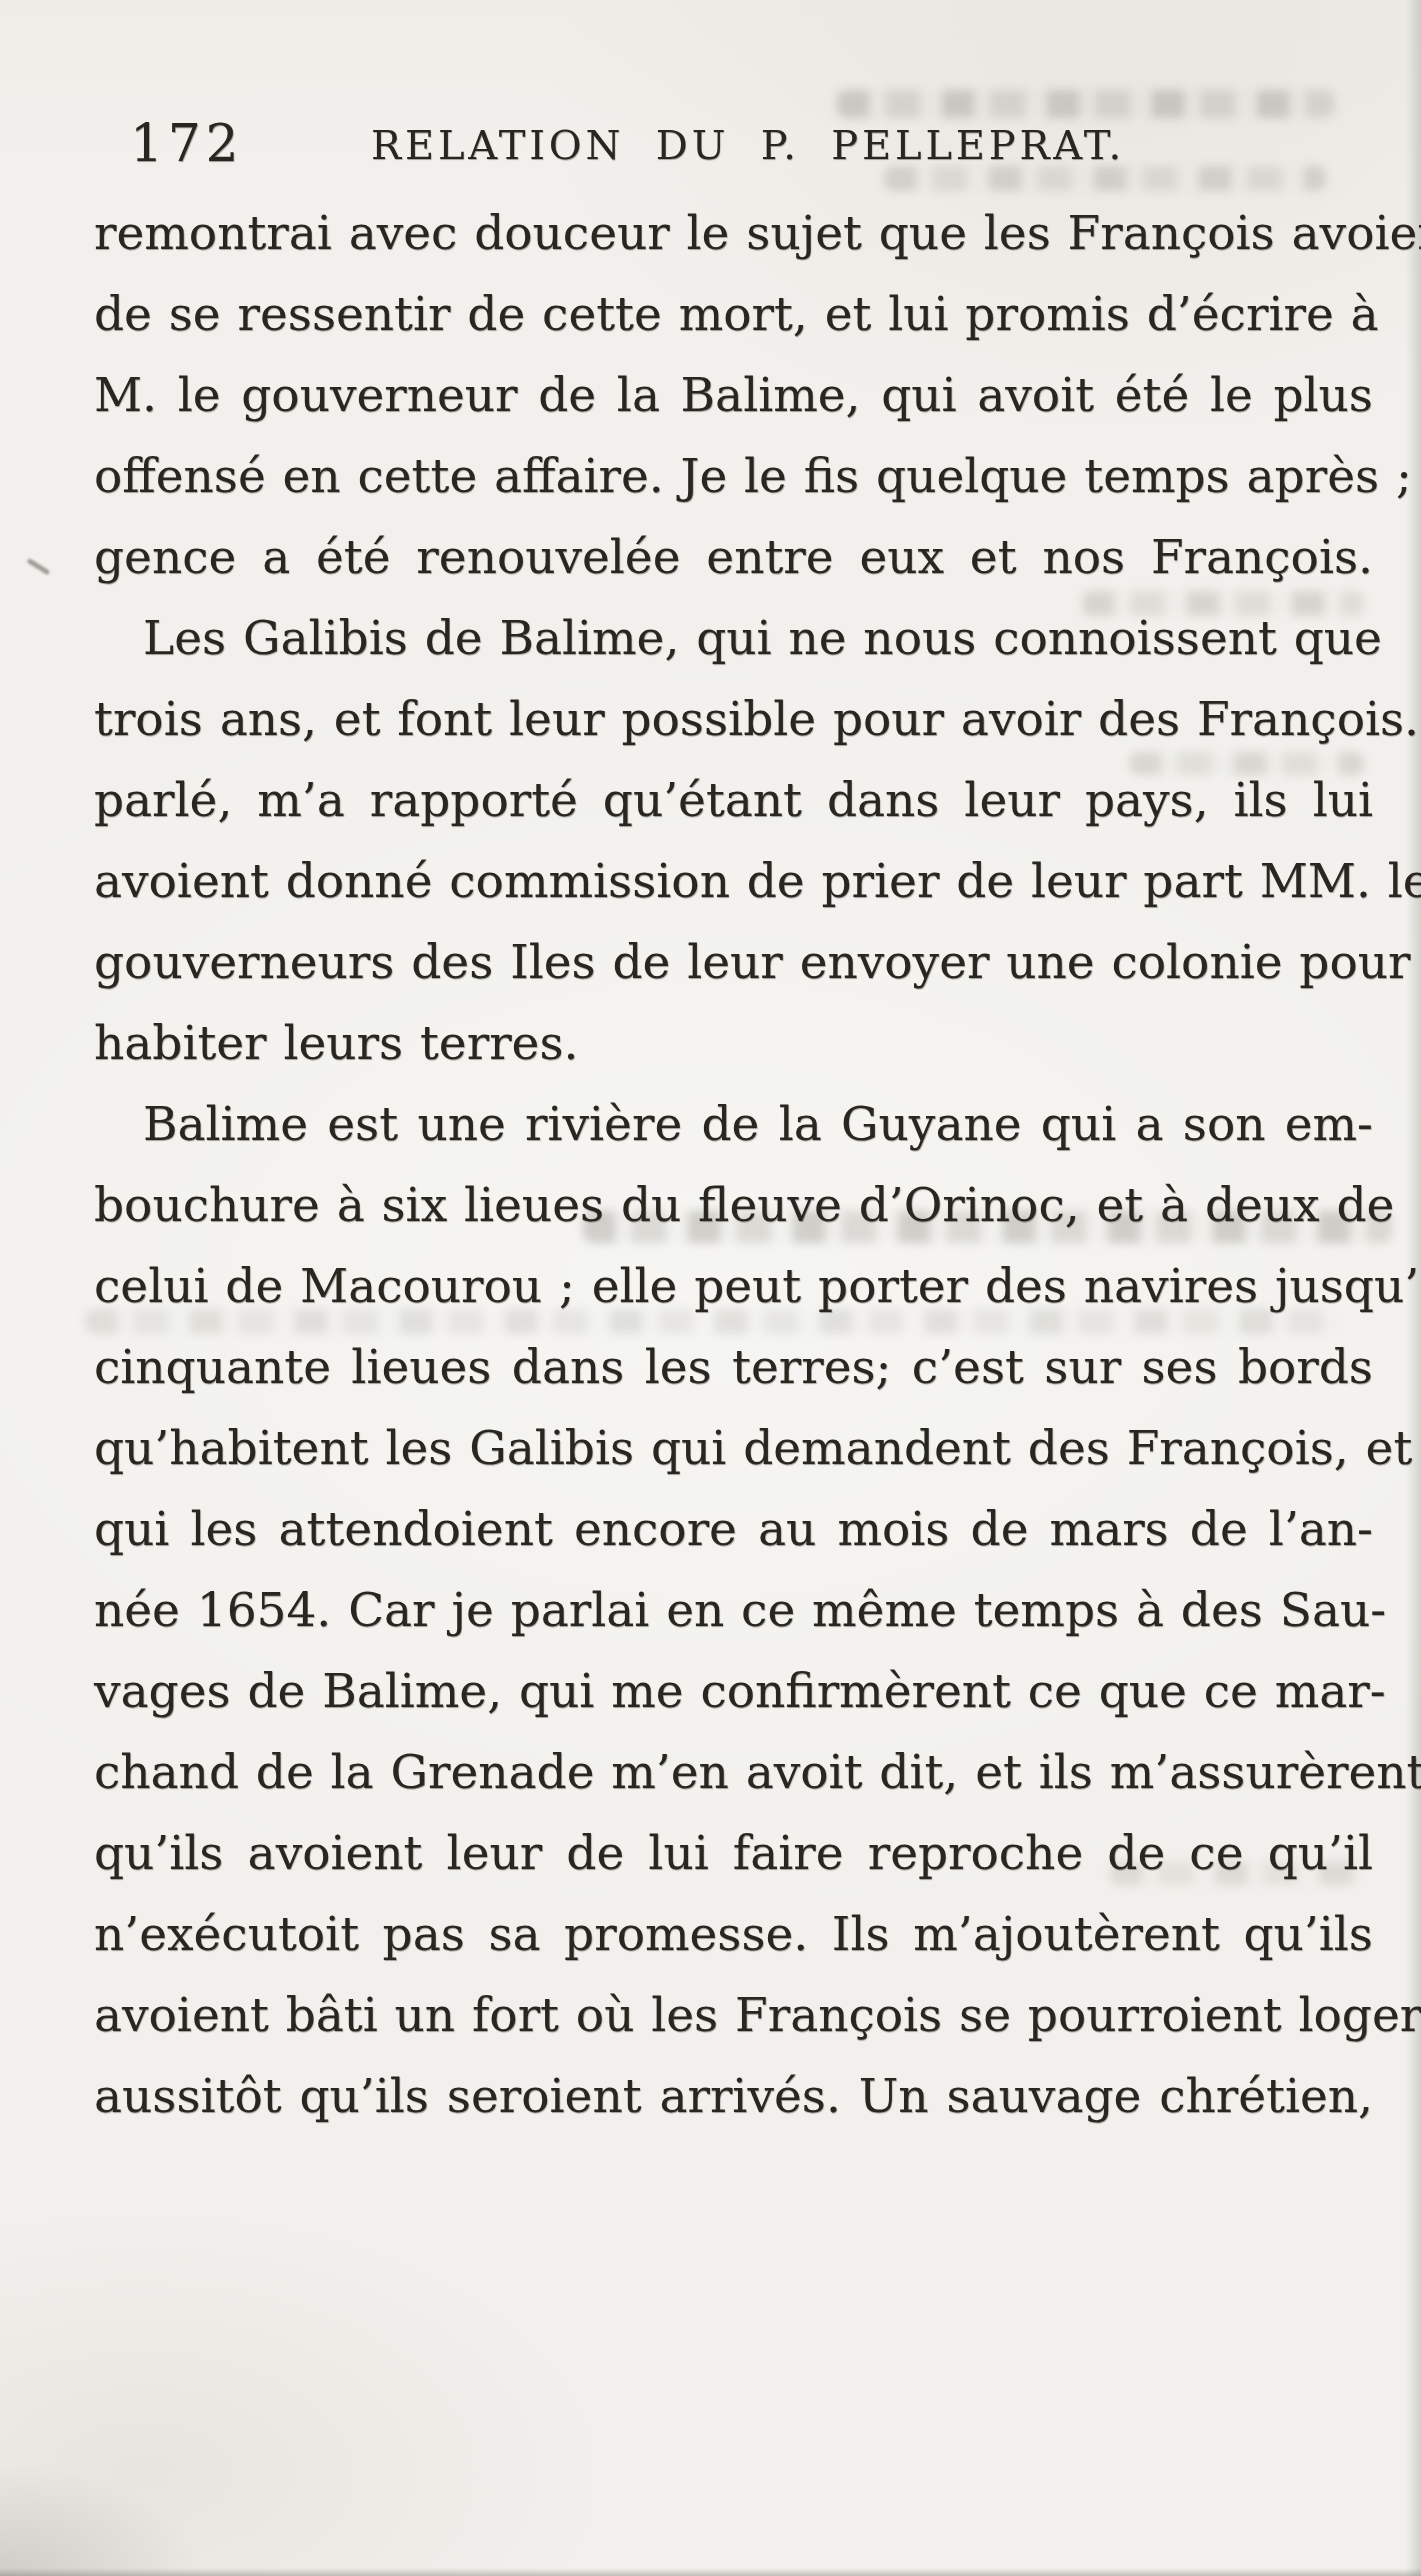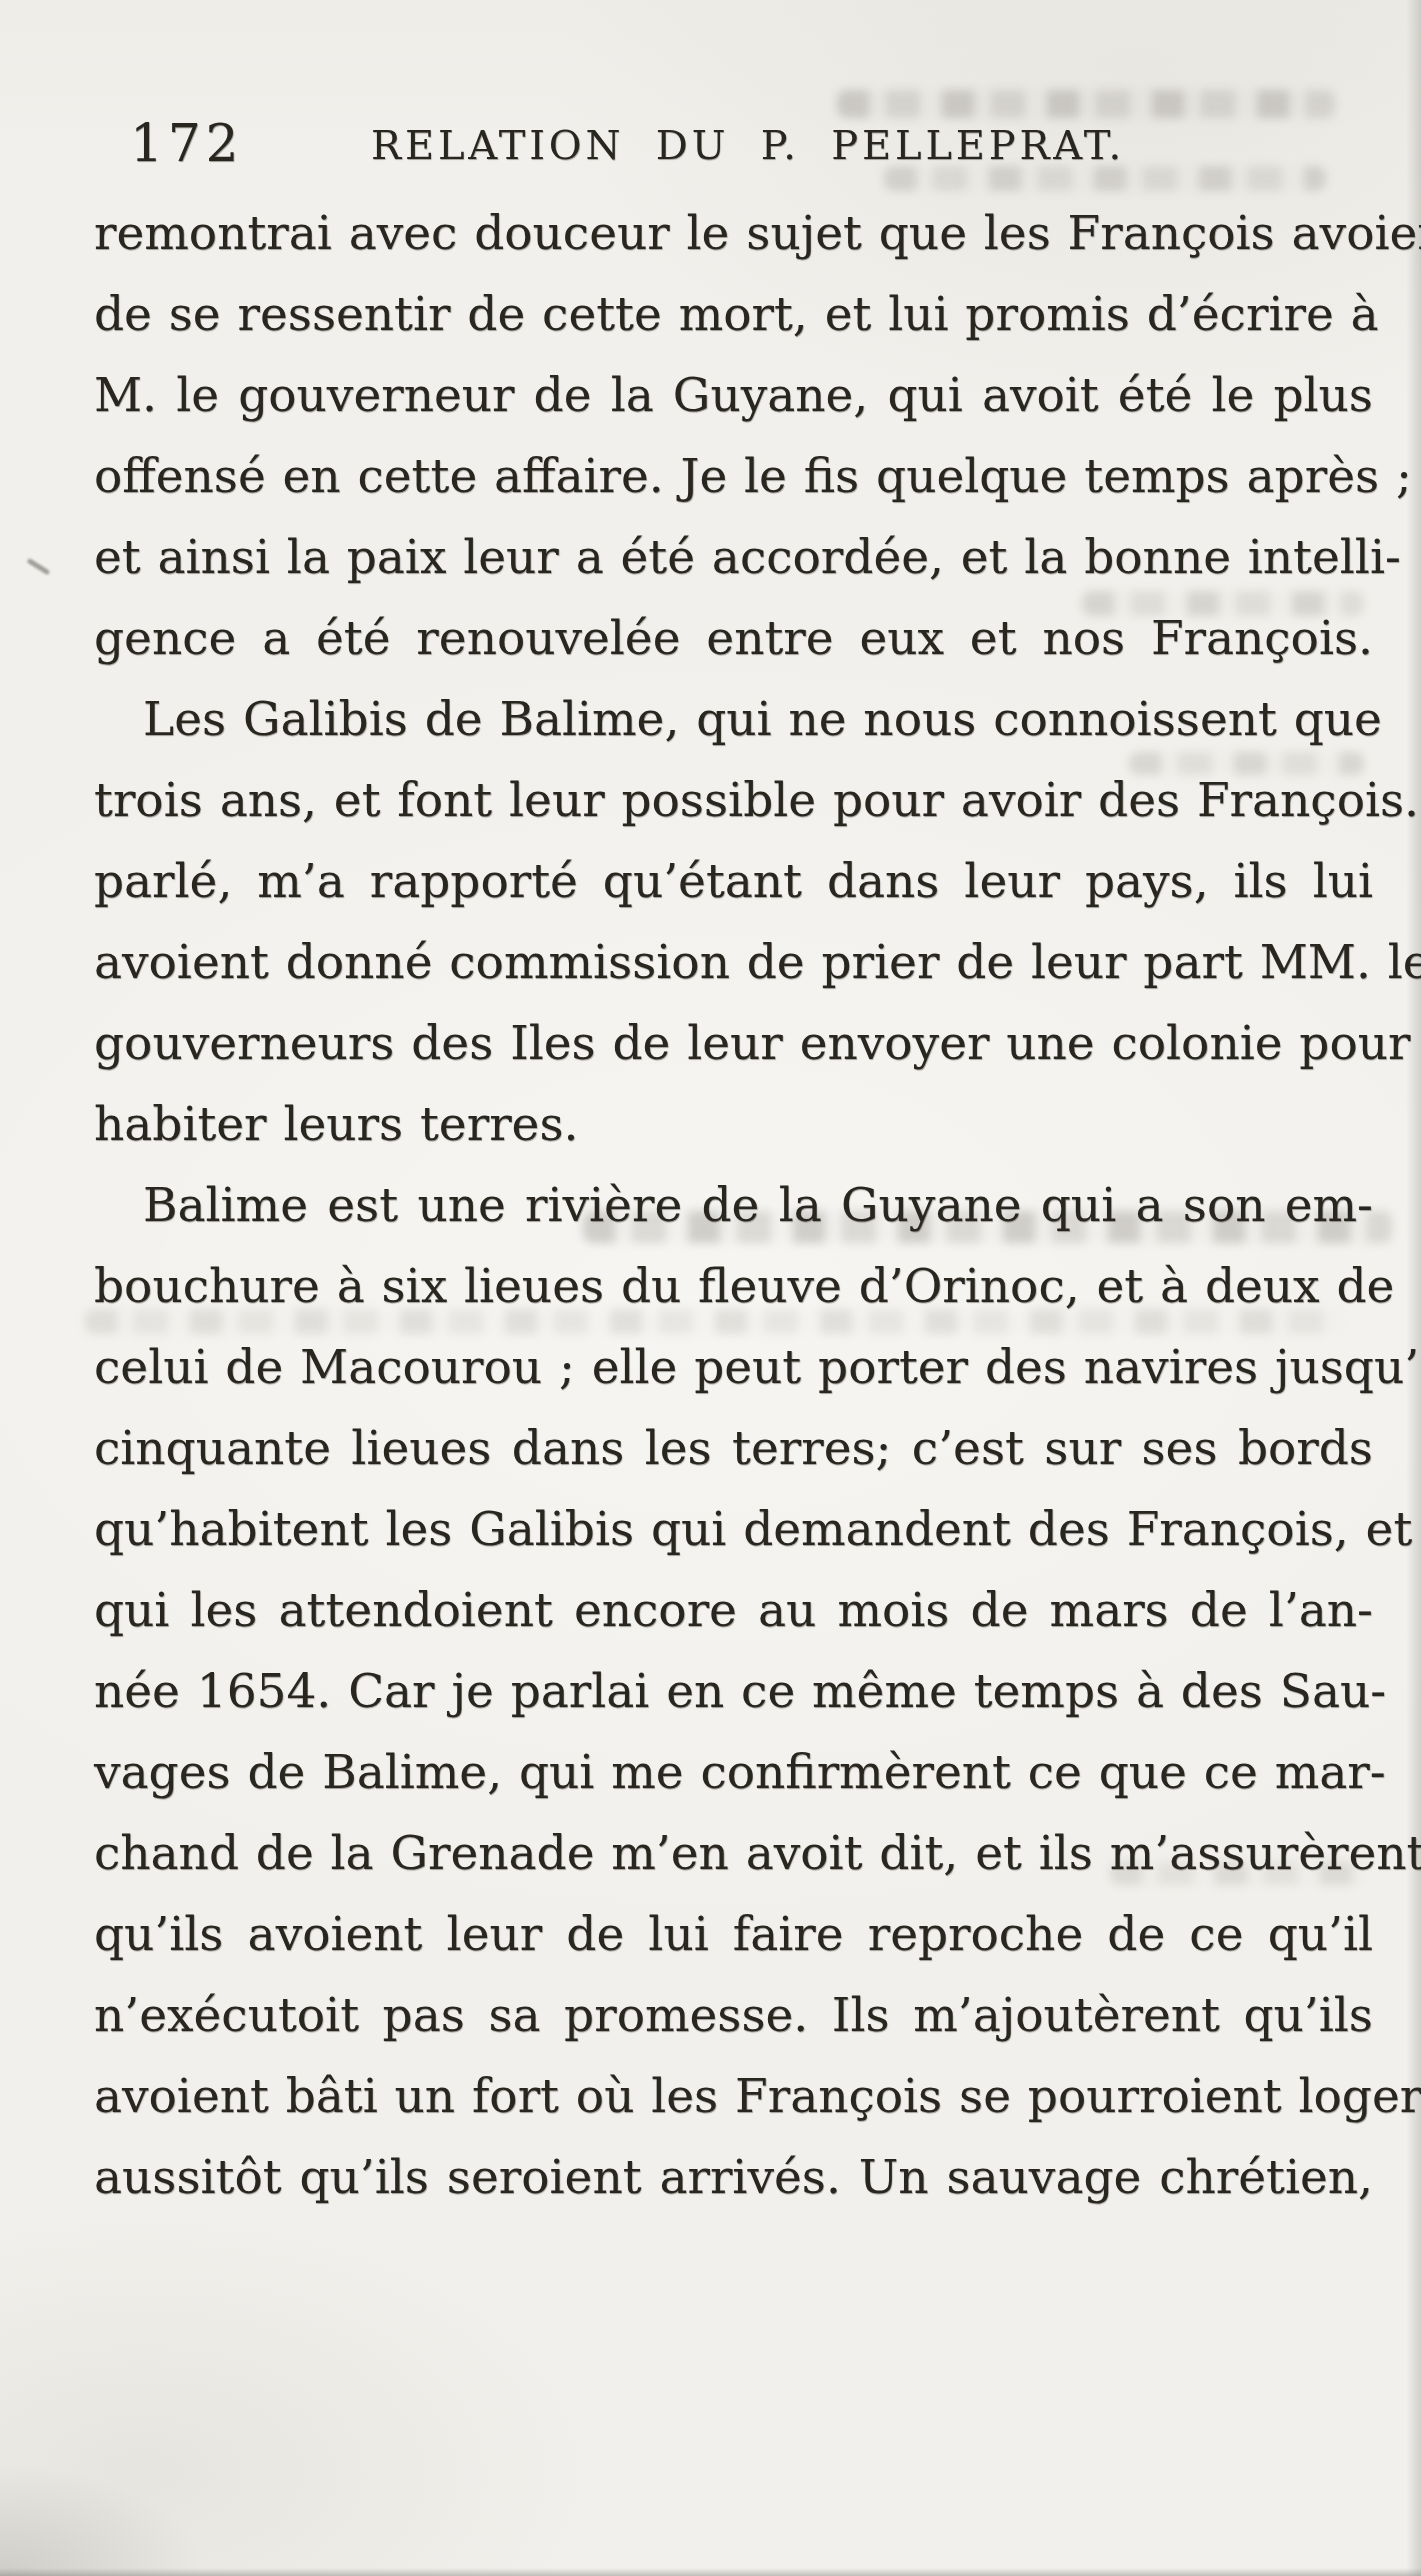--- a/index.html
+++ b/index.html
@@ -91,23 +91,22 @@
 
   <header class="running-head">
     <span class="page-num">172</span>
     <span class="head-title">RELATION DU P. PELLEPRAT.</span>
   </header>
 
   <main class="text-block" id="text-block">
       <div class="para">
         <div class="line">remontrai avec douceur le sujet que les François avoient</div>
         <div class="line">de se ressentir de cette mort, et lui promis d’écrire à</div>
-        <div class="line">M. le gouverneur de la Guyane, qui avoit été le plus</div>
+        <div class="line">M. le gouverneur de la Balime, qui avoit été le plus</div>
         <div class="line">offensé en cette affaire. Je le fis quelque temps après ;</div>
-        <div class="line">et ainsi la paix leur a été accordée, et la bonne intelli-</div>
         <div class="line">gence a été renouvelée entre eux et nos François.</div>
       </div>
       <div class="para">
         <div class="line indent">Les Galibis de Balime, qui ne nous connoissent que</div>
         <div class="line">trois ans, et font leur possible pour avoir des François.</div>
       </div>
       <div class="para">
         <div class="line">parlé, m’a rapporté qu’étant dans leur pays, ils lui</div>
         <div class="line">avoient donné commission de prier de leur part MM. les</div>
         <div class="line">gouverneurs des Iles de leur envoyer une colonie pour</div>

